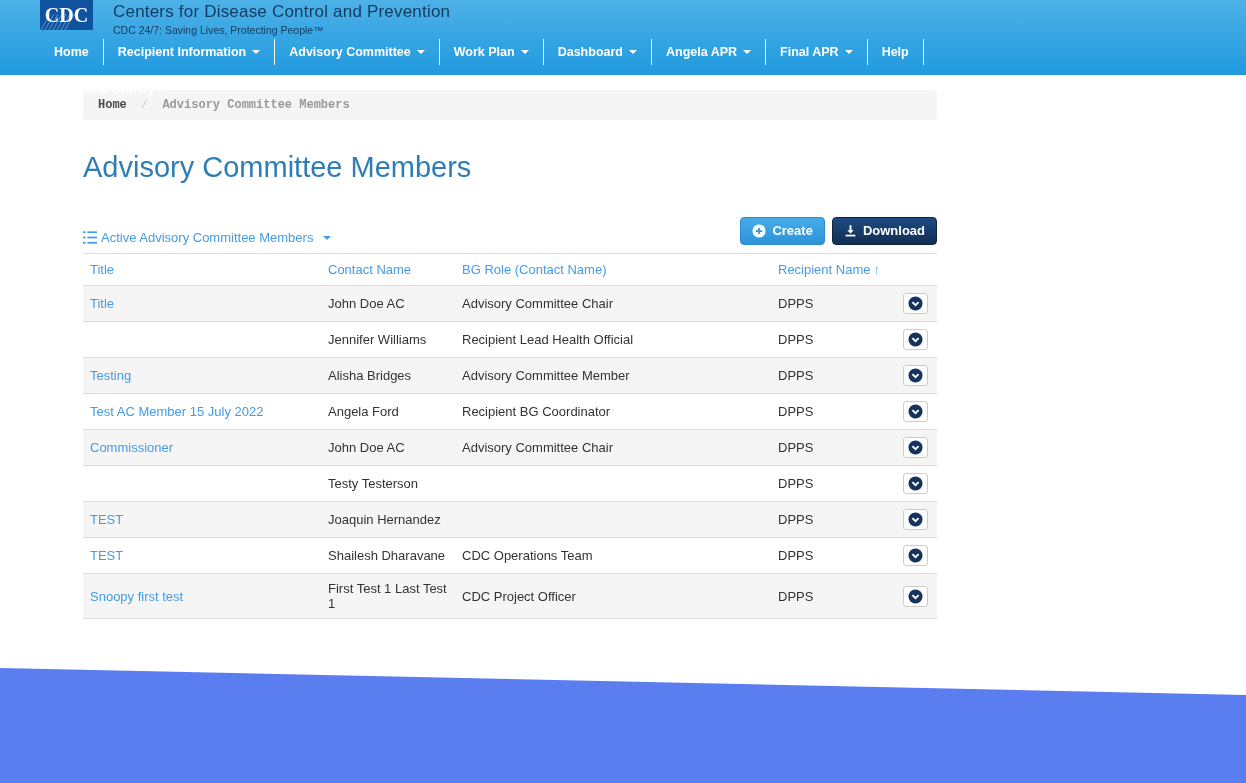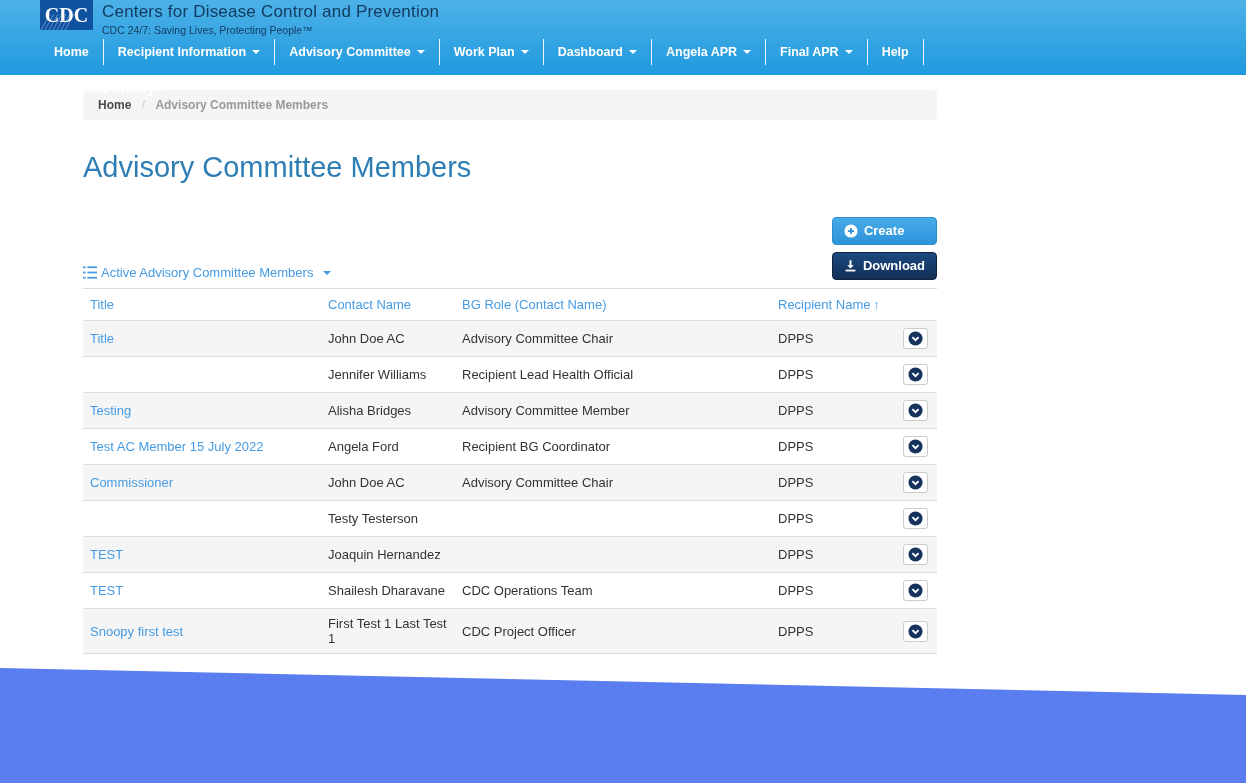--- a/index.html
+++ b/index.html
@@ -14,21 +14,21 @@
 
   
   .site-header {
     height: 75px;
     background: linear-gradient(180deg, #4db1e7 0%, #209adf 100%);
     padding-left: 40px;
   }
   .brand-row { display: flex; align-items: flex-start; height: 33px; }
   .logo { display: block; cursor: pointer; }
   .logo svg { display: block; }
-  .brand-text { margin-left: 9px; color: #123a5f; padding-top: 2px; }
+  .brand-text { margin-left: 20px; color: #123a5f; padding-top: 2px; }
   .brand-title { font-size: 17px; letter-spacing: 0.2px; }
   .brand-tagline { font-size: 10.5px; margin-top: 2px; }
 
   .main-nav {
     list-style: none; display: flex;
     margin: 6px 0 0 0; padding: 0;
   }
   .nav-item {
     color: #fff; font-size: 12.5px; font-weight: 700;
     padding: 6px 14px;
@@ -52,40 +52,41 @@
 
   
   .container { width: 854px; margin-left: 83px; }
 
   .breadcrumb {
     margin-top: 15px;
     background: #f5f5f5;
     border-radius: 4px;
     padding: 8px 15px;
     font-size: 12px;
+    font-family: Liberation Mono, monospace;
   }
   .crumb-home { color: #4a4a4a; font-weight: 700; cursor: pointer; }
   .crumb-sep { color: #cccccc; margin: 0 7px; }
   .crumb-active { color: #999999; font-weight: 700; }
 
   .page-title {
     color: #2e7eb5; font-size: 29px; font-weight: 400;
     margin: 31px 0 0 0;
   }
 
   .toolbar {
     margin-top: 33px;
     display: flex; justify-content: space-between; align-items: flex-end;
   }
   .filter-dd {
     color: #459be4; font-size: 13px;
     display: inline-flex; align-items: center; gap: 4px;
     cursor: pointer;
   }
-  .actions { display: flex; gap: 7px; flex-direction: column; }
+  .actions { display: flex; gap: 7px; }
   .btn {
     display: inline-flex; align-items: center; gap: 6px;
     font-family: inherit; font-size: 13px; font-weight: 700; color: #fff;
     border-radius: 4px; padding: 5px 11px; cursor: pointer;
     line-height: 16px;
   }
   .btn-create {
     background: linear-gradient(180deg, #47abe8, #2d93da);
     border: 1px solid #2b8ccb;
   }

